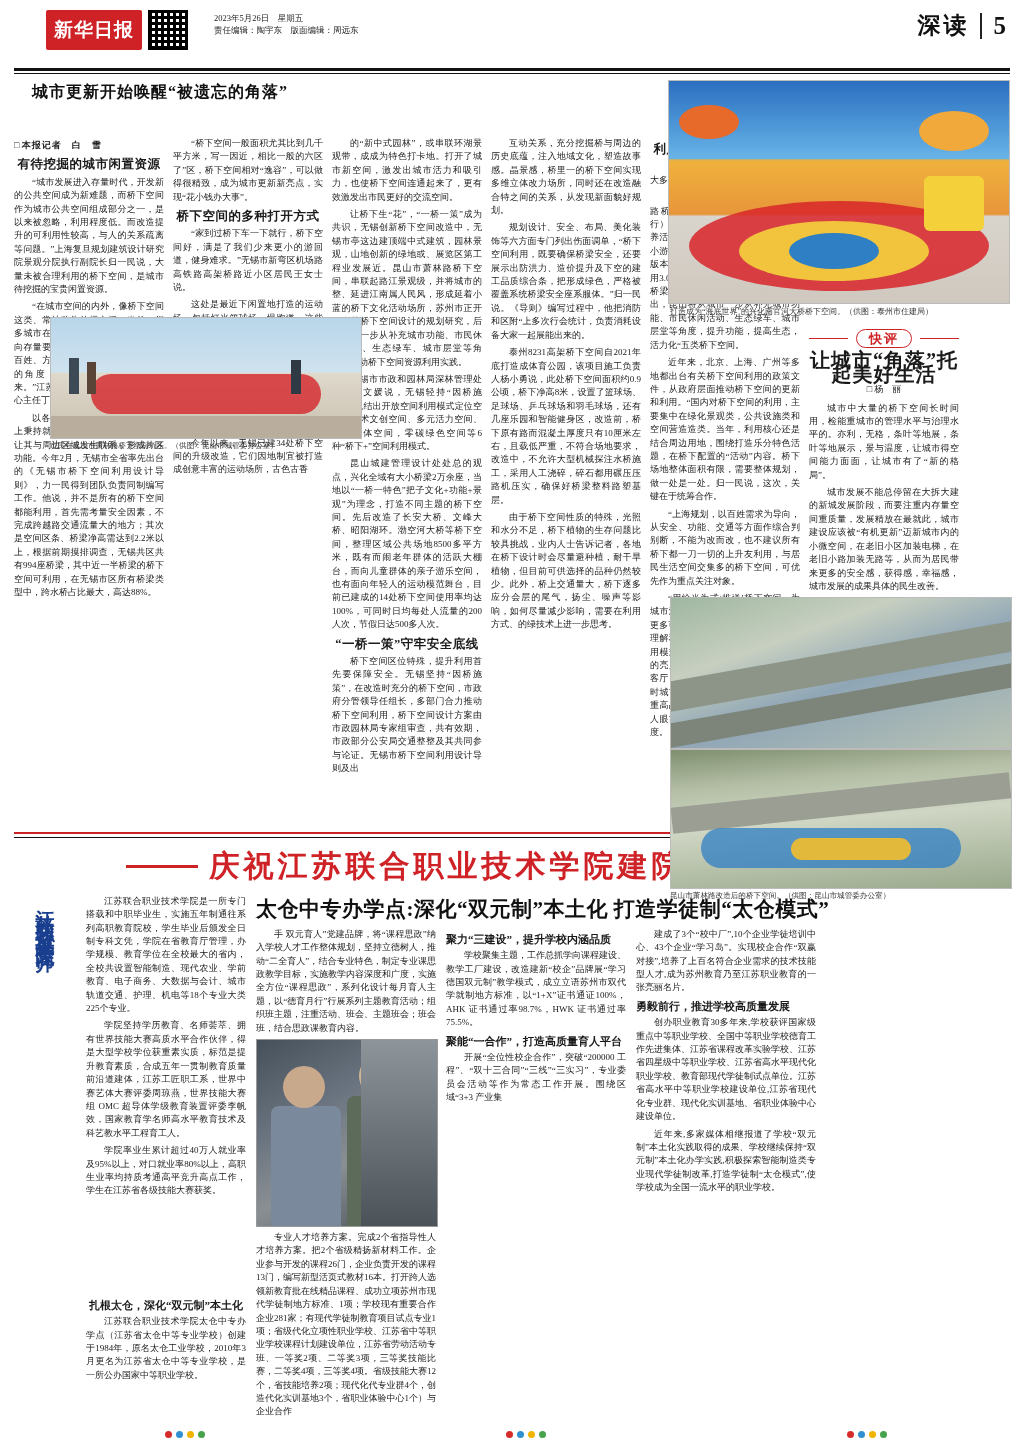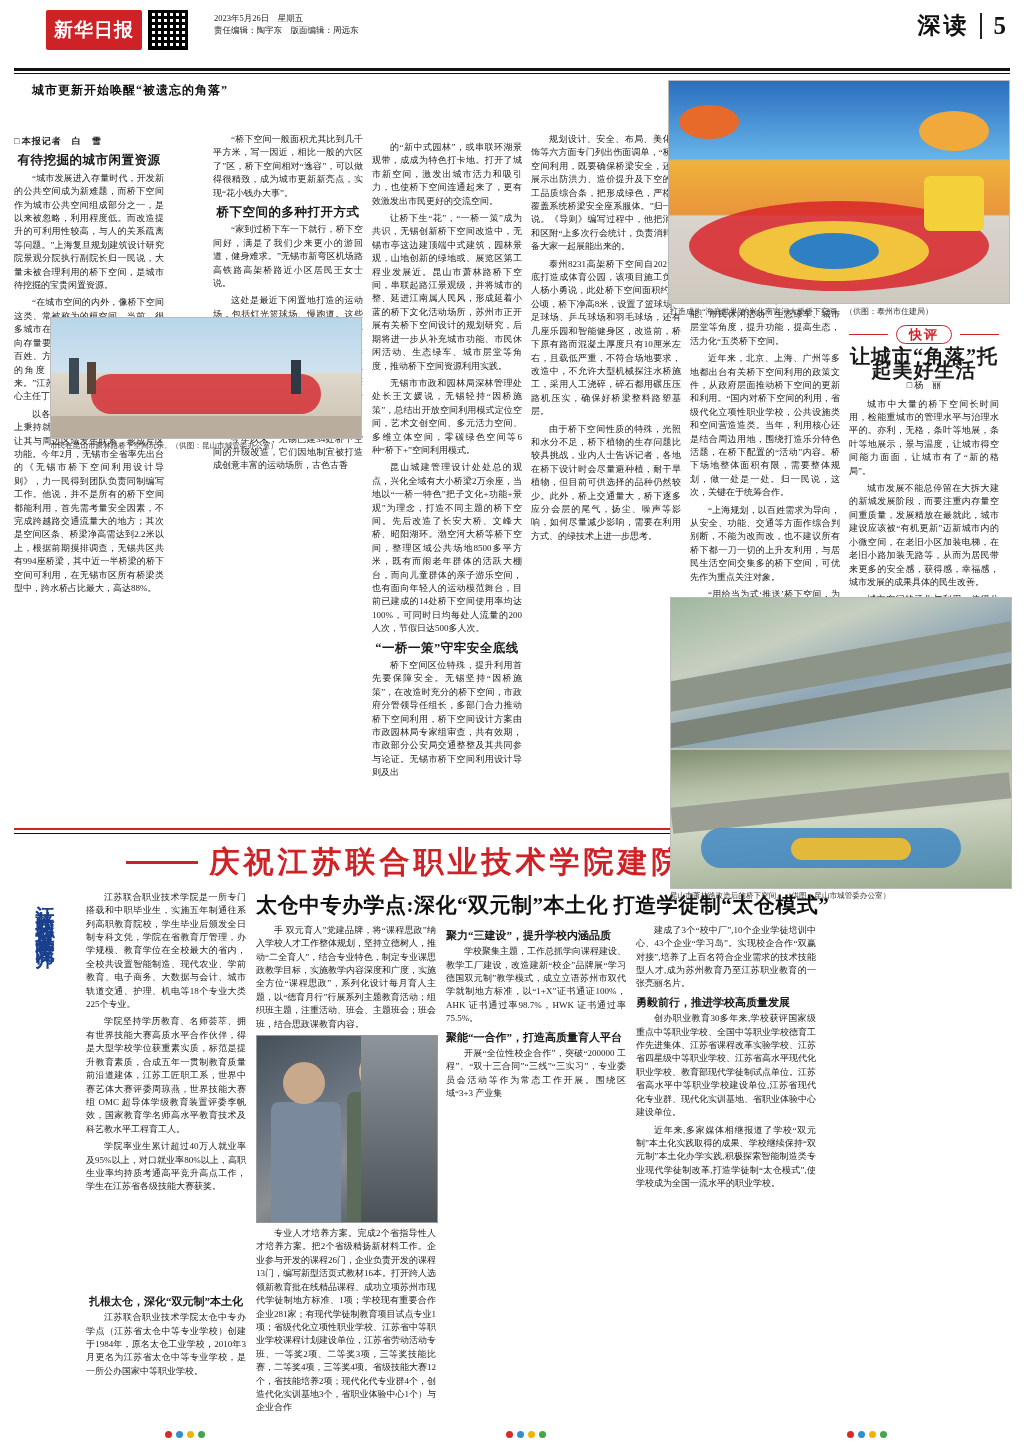--- a/index.html
+++ b/index.html
@@ -26,43 +26,43 @@
   .mast-meta{margin-left:26px;font-size:8.5px;line-height:12px;color:#222;padding-top:2px;}
   .mast-right{margin-left:auto;display:flex;align-items:center;gap:10px;padding-right:4px;}
   .section-name{font-size:23px;font-weight:bold;letter-spacing:3px;font-family:"Liberation Serif",serif;}
   .page-num{font-size:25px;font-weight:bold;border-left:2px solid #222;padding-left:12px;line-height:26px;}
 
   .rule-thick{height:3px;background:#111;margin:2px 0 0 0;}
   .rule-thin{height:1px;background:#111;margin-top:2px;}
 
   
   .top-block{position:relative;padding-top:8px;}
-  .kicker{font-size:12px;font-weight:bold;letter-spacing:1px;padding-left:18px;margin-bottom:2px;}
+  .kicker{font-size:16px;font-weight:bold;letter-spacing:1px;padding-left:18px;margin-bottom:2px;}
   .headline{
     font-size:39px;font-weight:bold;letter-spacing:2px;text-align:center;
     padding:2px 0 6px 0;width:632px;
   }
   .hero-img{
     position:absolute;right:0;top:6px;width:340px;height:222px;border:1px solid #bbb;
     background:linear-gradient(180deg,#2b7fd4 0%,#53a6e6 34%,#f0b23c 36%,#e8953a 60%,#d9d4cc 61%,#cfc8bf 100%);
     overflow:hidden;
   }
   .hero-img .blob{position:absolute;border-radius:50%;}
   .hero-cap{position:absolute;right:0;top:232px;width:340px;font-size:8px;line-height:11px;color:#333;}
 
   .cols{display:flex;gap:9px;margin-top:4px;}
   .col{font-size:9px;line-height:13.4px;text-align:justify;color:#1a1a1a;}
   .col p{margin:0 0 4px 0;text-indent:2em;}
   .sub-h{font-size:12.5px;font-weight:bold;text-align:center;margin:6px 0 4px 0;letter-spacing:.5px;}
   .byline{font-size:9px;margin:2px 0 4px 0;}
   .byline b{letter-spacing:1px;}
 
   .c1{width:150px;}
-  .c2{width:150px;margin-left:40px;}
-  .c3{width:150px;margin-top:8px;}
+  .c2{width:150px;}
+  .c3{width:150px;}
   .c4{width:150px;}
   .c5{width:150px;}
   .c6{width:150px;}
 
   .fig{border:1px solid #bbb;margin:3px 0 2px 0;}
   .figcap{font-size:7.6px;line-height:10px;color:#333;margin-bottom:5px;}
 
   .photo-wide{
     height:120px;width:100%;
     background:linear-gradient(180deg,#b9d6ea 0%,#cfe2ef 45%,#dfd9cc 46%,#c9bfae 100%);
@@ -175,30 +175,31 @@
       <div class="col c3">
         <p>的“新中式园林”，或串联环湖景观带，成成为特色打卡地。打开了城市新空间，激发出城市活力和吸引力，也使桥下空间连通起来了，更有效激发出市民更好的交流空间。</p>
         <p>让桥下生“花”，“一桥一策”成为共识，无锡创新桥下空间改造中，无锡市亭这边建顶端中式建筑，园林景观，山地创新的绿地或、展览区第工程业发展近。昆山市萧林路桥下空间，串联起路江景观级，并将城市的整、延进江南属人民风，形成延着小蓝的桥下文化活动场所，苏州市正开展有关桥下空间设计的规划研究，后期将进一步从补充城市功能、市民休闲活动、生态绿车、城市层堂等角度，推动桥下空间资源利用实践。</p>
         <p>无锡市市政和园林局深林管理处处长王文媛说，无锡轻持“因桥施策”，总结出开放空间利用模式定位空间，艺术文创空间、多元活力空间、多维立体空间，零碳绿色空间等6种“桥下+”空间利用模式。</p>
         <p>昆山城建管理设计处处总的观点，兴化全域有大小桥梁2万余座，当地以“一桥一特色”把子文化+功能+景观”为理念，打造不同主题的桥下空间。先后改造了长安大桥、文峰大桥、昭阳湖环。渤空河大桥等桥下空间，整理区域公共场地8500多平方米，既有而闹老年群体的活跃大棚台，而向儿童群体的亲子游乐空间，也有面向年轻人的运动模范舞台，目前已建成的14处桥下空间使用率均达100%，可同时日均每处人流量的200人次，节假日达500多人次。</p>
         <div class="sub-h">“一桥一策”守牢安全底线</div>
         <p>桥下空间区位特殊，提升利用首先要保障安全。无锡坚持“因桥施策”，在改造时充分的桥下空间，市政府分管领导任组长，多部门合力推动桥下空间利用，桥下空间设计方案由市政园林局专家组审查，共有效期，市政部分公安局交通整整及其共同参与论证。无锡市桥下空间利用设计导则及出</p>
       </div>
 
       <div class="col c4">
+        <p>互动关系，充分挖掘桥与周边的历史底蕴，注入地域文化，塑造故事感。晶景感，桥里一的桥下空间实现多维立体改力场所，同时还在改造融合特之间的关系，从发现新面貌好规划。</p>
         <p>规划设计、安全、布局、美化装饰等六方面专门列出伤面调单，“桥下空间利用，既要确保桥梁安全，还要展示出防洪力、造价提升及下空的建工品质综合条，把形成绿色，严格被覆盖系统桥梁安全座系服体。”归一民说。《导则》编写过程中，他把消防和区附“上多次行会统计，负责消耗设备大家一起展能出来的。</p>
         <p>泰州8231高架桥下空间自2021年底打造成体育公园，该项目施工负责人杨小勇说，此处桥下空间面积约0.9公顷，桥下净高8米，设置了篮球场、足球场、乒乓球场和羽毛球场，还有几座乐园和智能健身区，改造前，桥下原有路而混凝土厚度只有10厘米左右，且载低严重，不符合场地要求，改造中，不允许大型机械探注水桥施工，采用人工浇碎，碎石都用碾压压路机压实，确保好桥梁整料路塑基层。</p>
         <p>由于桥下空间性质的特殊，光照和水分不足，桥下植物的生存问题比较具挑战，业内人士告诉记者，各地在桥下设计时会尽量避种植，耐干旱植物，但目前可供选择的品种仍然较少。此外，桥上交通量大，桥下逐多应分会层的尾气，扬尘、噪声等影响，如何尽量减少影响，需要在利用方式、的绿技术上进一步思考。</p>
       </div>
 
       <div class="col c5">
         <div class="sub-h">利用方式期待更创新多元</div>
         <p>对桥下空间进行开发利用，我省大多数地方还停留在点状示范阶段。</p>
         <p>2018年，昆山市出台《昆山市道路桥梁桥下空间管理的办法（试行）》，推国实提，展完成桥下空间养活整治1.0版本，桥下建设停车场、小游园、各类运动场的整理功能为2.0版本后，现在昆正出进入桥下空间利用3.0版本，近日启发近代昆山市道路桥梁桥下空间综合治理行动方案》提出，昆山将从城市一步从补充城市功能、市民休闲活动、生态绿车、城市层堂等角度，提升功能，提高生态，活力化“五类桥下空间。</p>
-        <p>近年来，北京、上海、广州等多地都出台有关桥下空间利用的政策文件，从政府层面推动桥下空间的更新和利用。“国内对桥下空间的利用，省级代化立项性职业学校，公共设施类和空间营造造类。当年，利用核心还是结合周边用地，围绕打造乐分特色活题，在桥下配置的“活动”内容。桥下场地整体面积有限，需要整体规划，做一处是一处。归一民说，这次，关键在于统筹合作。</p>
+        <p>近年来，北京、上海、广州等多地都出台有关桥下空间利用的政策文件，从政府层面推动桥下空间的更新和利用。“国内对桥下空间的利用，主要集中在绿化景观类，公共设施类和空间营造造类。当年，利用核心还是结合周边用地，围绕打造乐分特色活题，在桥下配置的“活动”内容。桥下场地整体面积有限，需要整体规划，做一处是一处。归一民说，这次，关键在于统筹合作。</p>
         <p>“上海规划，以百姓需求为导向，从安全、功能、交通等方面作综合判别断，不能为改而改，也不建议所有桥下都一刀一切的上升友利用，与居民生活空间交集多的桥下空间，可优先作为重点关注对象。</p>
         <p>“用给当为式‘推送’桥下空间，为城市添新味，也与城市活力需段提供更多可能性。”与一民确认各地进一步理解和使用，创新探索更加多样的利用模式，让桥下空间成为城市更新中的亮点。各地方，城市不仅要更大会客厅，也需要小而美的庭院空间。”有时城市形象塑造就藏在那等小，在注重高品质的同时，更的桥下空间能让人眼前一亮，感受到城市的魅力和温度。</p>
       </div>
 
       <div class="col c6" style="margin-top:186px;">
         <div class="kuaiping-wrap">
           <div class="kp-head">
             <div class="kp-line"></div>
             <div class="kp-tag">快评</div>
             <div class="kp-line"></div>

